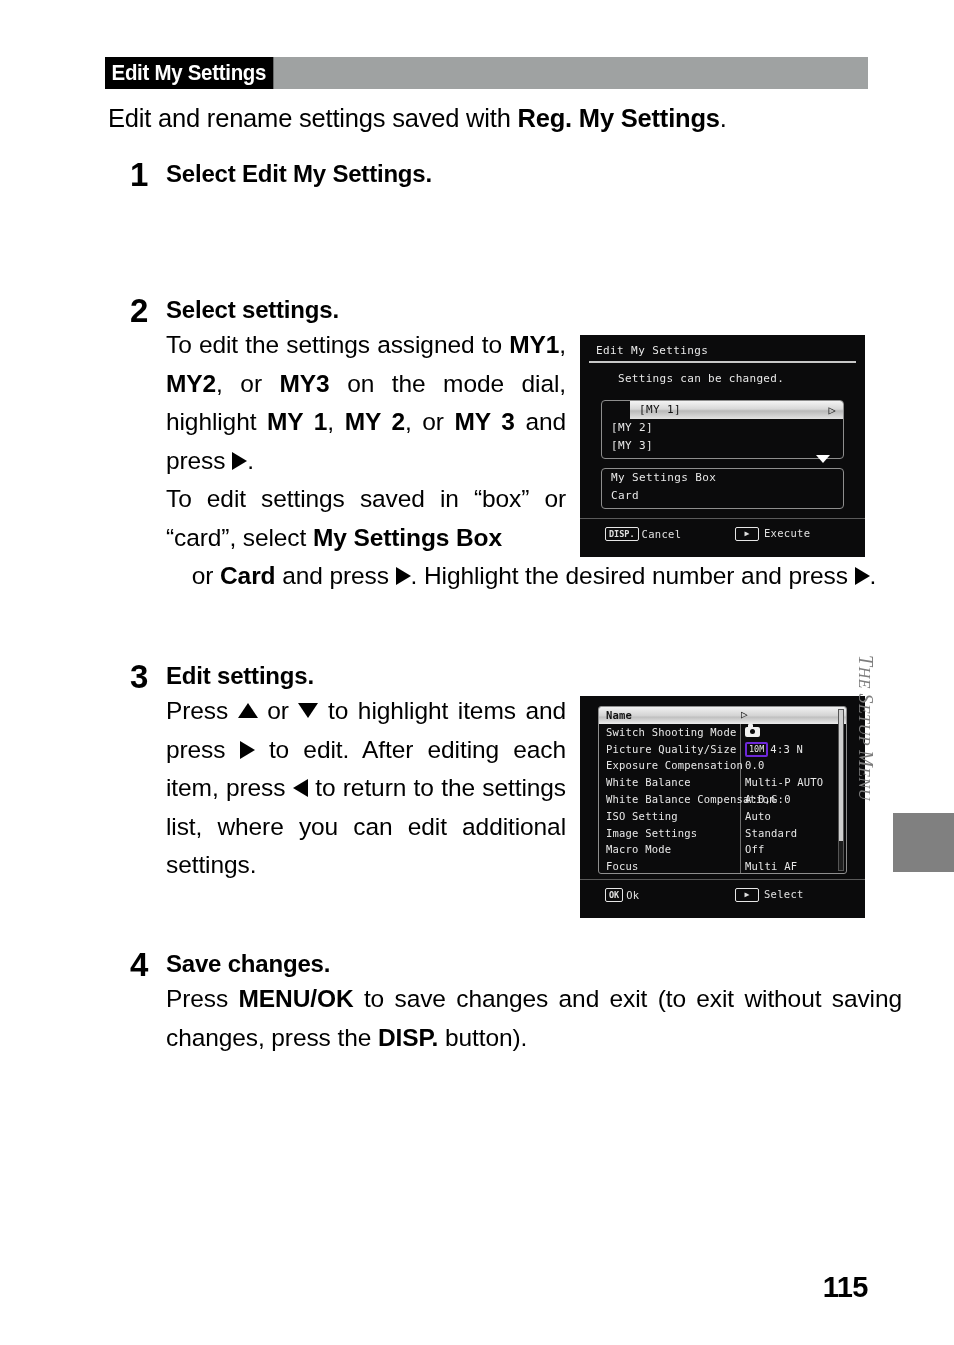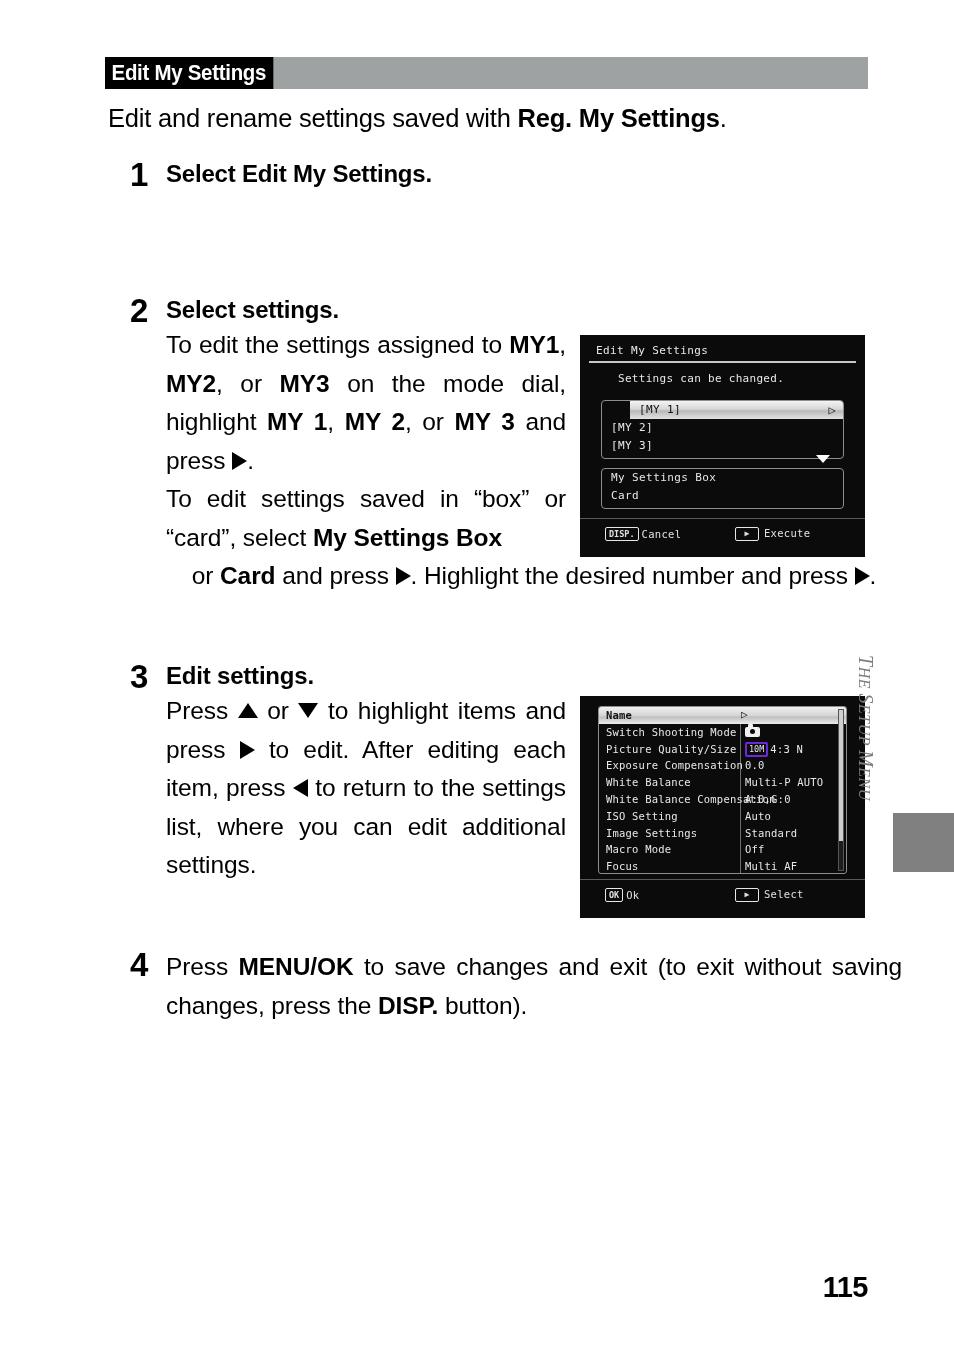--- a/index.html
+++ b/index.html
@@ -357,20 +357,21 @@
   <div class="step-num">3</div>
   <div class="step-body">
     <div class="step-title">Edit settings.</div>
     <div class="step-text narrow"><span>Press </span><span class="arrow-u"></span><span> or </span><span class="arrow-d"></span><span> to highlight items and press </span><span class="arrow-r"></span><span> to edit. After editing each item, press </span><span class="arrow-l"></span><span> to return to the settings list, where you can edit additional settings.</span></div>
   </div>
 </div>
 
 <div class="step" id="step-4" style="top:948px;">
   <div class="step-num">4</div>
   <div class="step-body">
+    <div class="step-title">Save changes.</div>
     <div class="step-text wide"><span>Press </span><b>MENU/OK</b><span> to save changes and exit (to exit without saving changes, press the </span><b>DISP.</b><span> button).</span></div>
   </div>
 </div>
 
 <div class="lcd" id="lcd-1">
   <div class="lcd-title">Edit My Settings</div>
   <div class="lcd-titlerule"></div>
   <div class="lcd-msg">Settings can be changed.</div>
 
   <div class="lcd-box" id="box-my">

